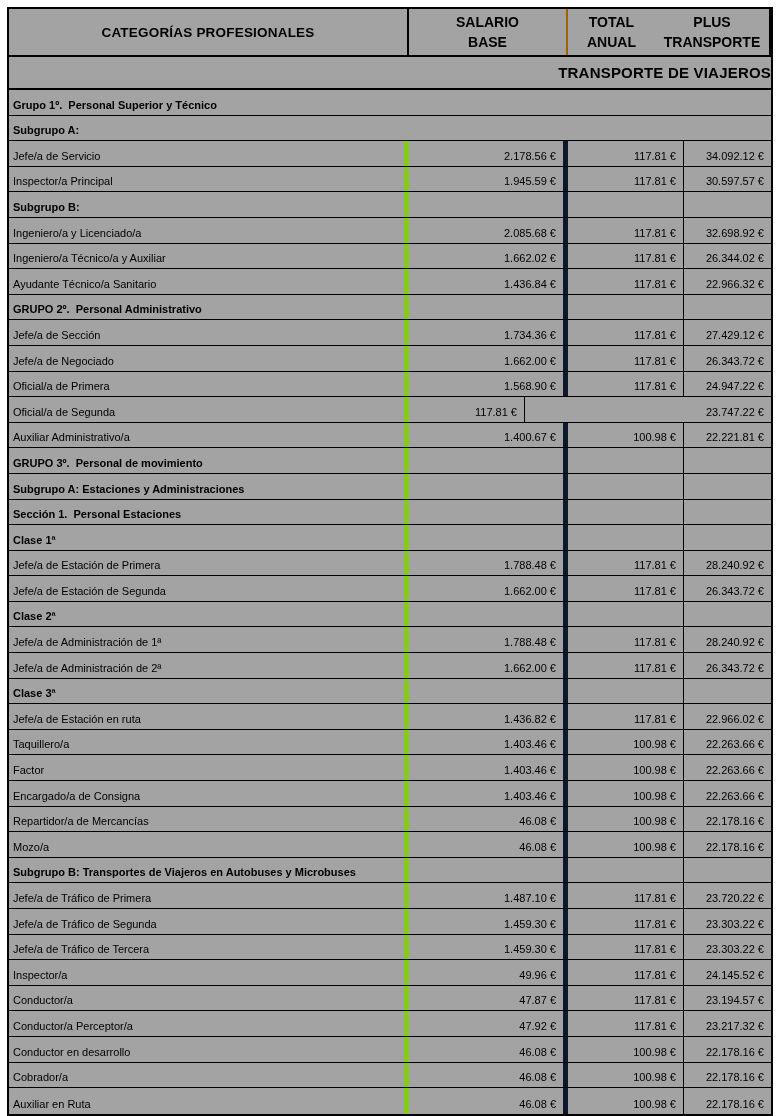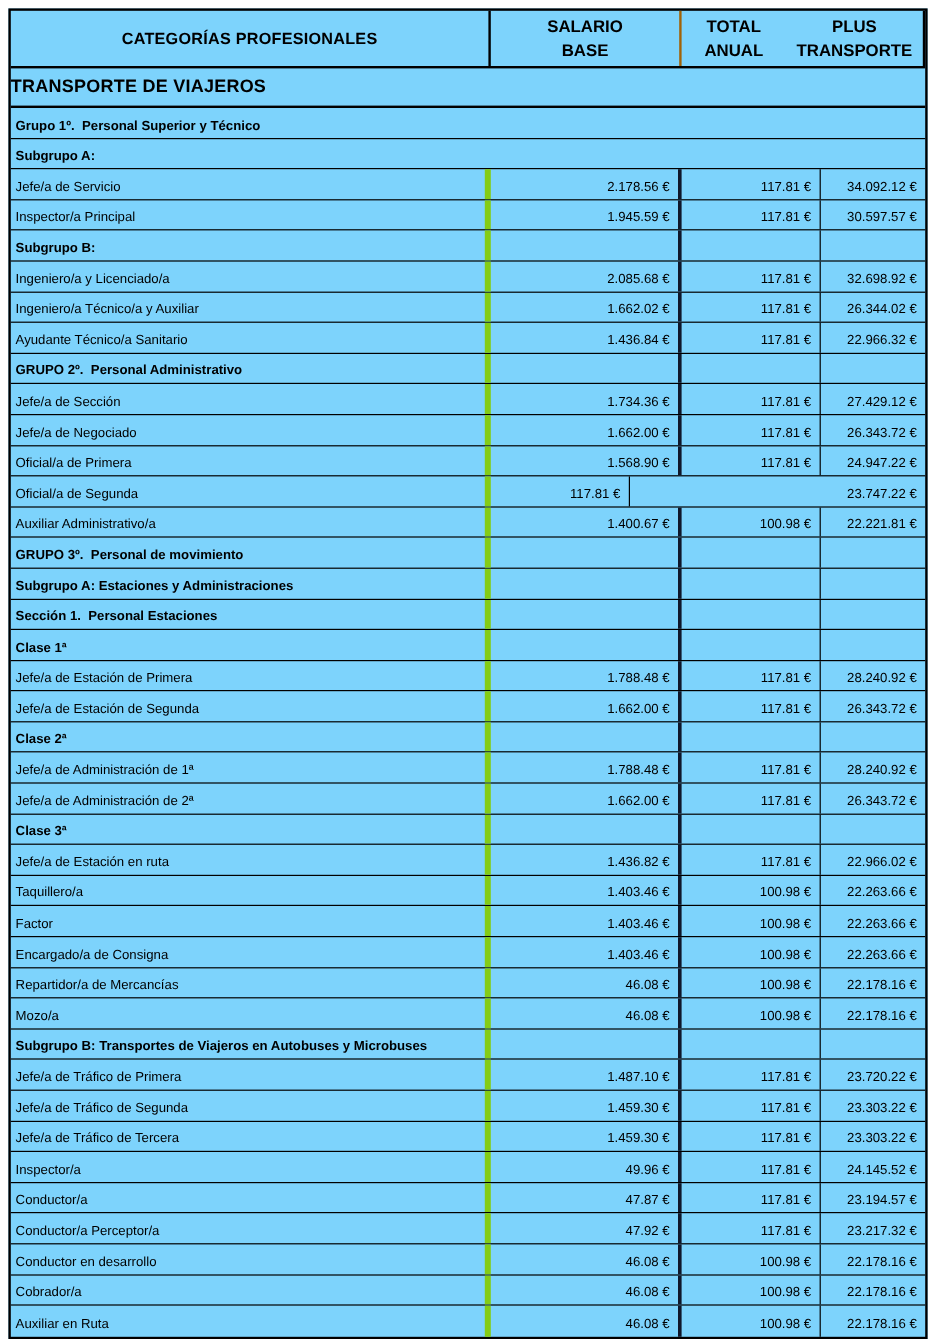--- a/index.html
+++ b/index.html
@@ -1,40 +1,40 @@
 <!DOCTYPE html>
 <html><head>
 <meta charset="utf-8">
 <style>
   html,body{margin:0;padding:0;background:#ffffff;}
   .page{position:relative;width:780px;height:1116px;background:#ffffff;overflow:hidden;
         font-family:"Liberation Sans", sans-serif;color:#000;}
   .tablebox{position:absolute;left:7px;top:7px;width:766px;height:1109px;
-            border:2px solid #000;box-sizing:border-box;background:#7dd3fc;}
+            border:2px solid #000;box-sizing:border-box;background:#a3a3a3;}
   
   .header{display:flex;height:48px;border-bottom:2px solid #000;box-sizing:border-box;}
   .header .hcell{box-sizing:border-box;display:flex;flex-direction:column;
                  align-items:center;justify-content:center;font-weight:bold;}
   .hcat{width:400px;border-right:2px solid #000;font-size:13.5px;letter-spacing:.2px;}
   .hsal{width:159px;border-right:2px solid #a16207;}
   .hplu{width:116px;border-right:2px solid #000;}
   .htot{flex:1;}
   .hline{font-size:14px;line-height:20px;font-weight:bold;white-space:nowrap;}
   
   .band{height:33px;border-bottom:2px solid #000;box-sizing:border-box;
-        display:flex;align-items:center;justify-content:flex-start;
+        display:flex;align-items:center;justify-content:flex-end;
         font-size:15px;font-weight:bold;letter-spacing:.2px;}
   
   .tbody{display:flex;flex-direction:column;}
   .row{display:flex;height:25.6px;box-sizing:border-box;border-bottom:1px solid #000;}
   .row:last-child{border-bottom:none;}
   .cell{box-sizing:border-box;display:flex;align-items:flex-end;
         font-size:11px;line-height:12px;padding-bottom:4px;white-space:pre-wrap;overflow:hidden;}
   .c-label{width:400px;border-right:5px solid #84cc16;padding-left:4px;padding-right:2px;}
-  .c-base{width:159px;border-right:3px solid #0f172a;justify-content:flex-end;padding-right:7px;}
+  .c-base{width:159px;border-right:5px solid #0f172a;justify-content:flex-end;padding-right:7px;}
   .c-plus{width:116px;border-right:1px solid #000;justify-content:flex-end;padding-right:7px;}
   .c-total{flex:1;justify-content:flex-end;padding-right:7px;}
   .row.group .c-label{font-weight:bold;}
   .row.merged .c-label{flex:1;border-right:none;}
 </style>
 </head>
 <body>
 
 <div class="page">
   <div class="tablebox">

